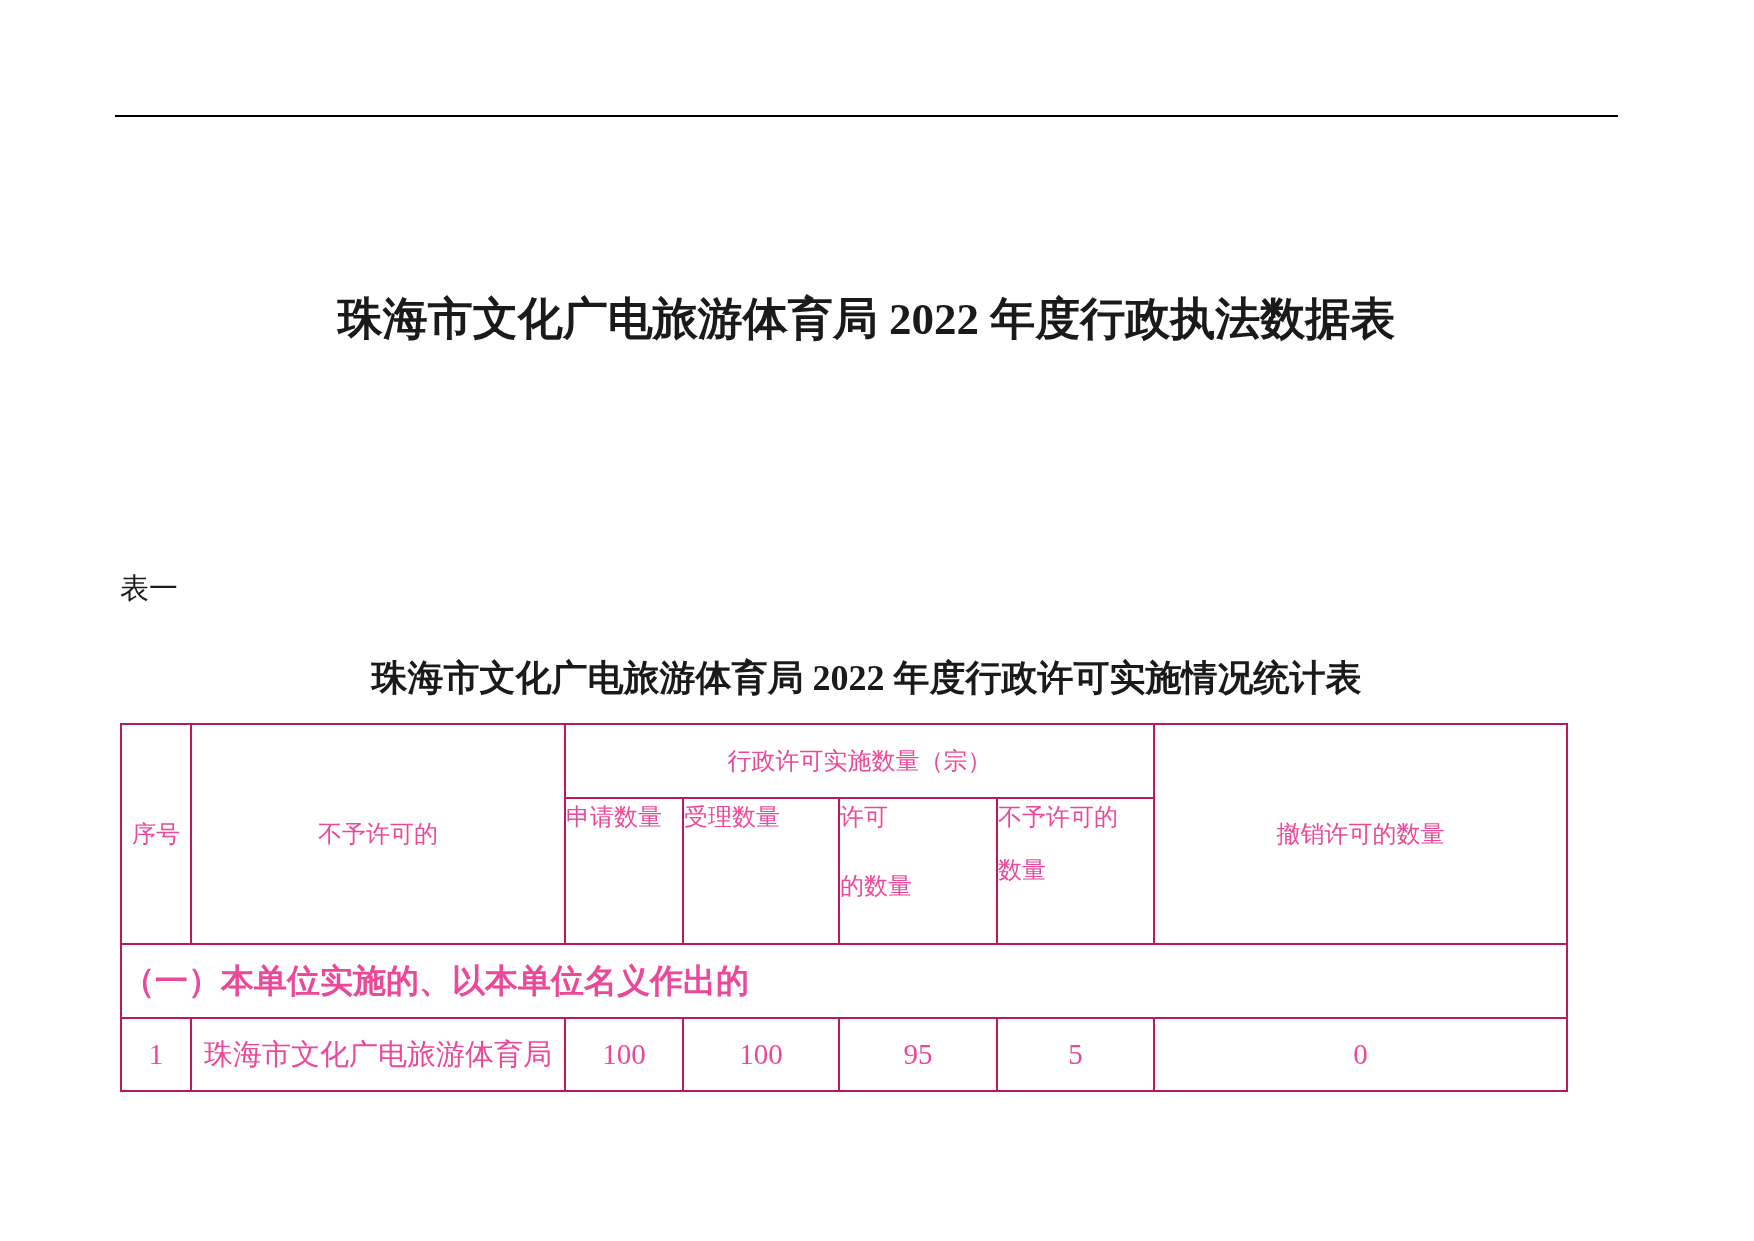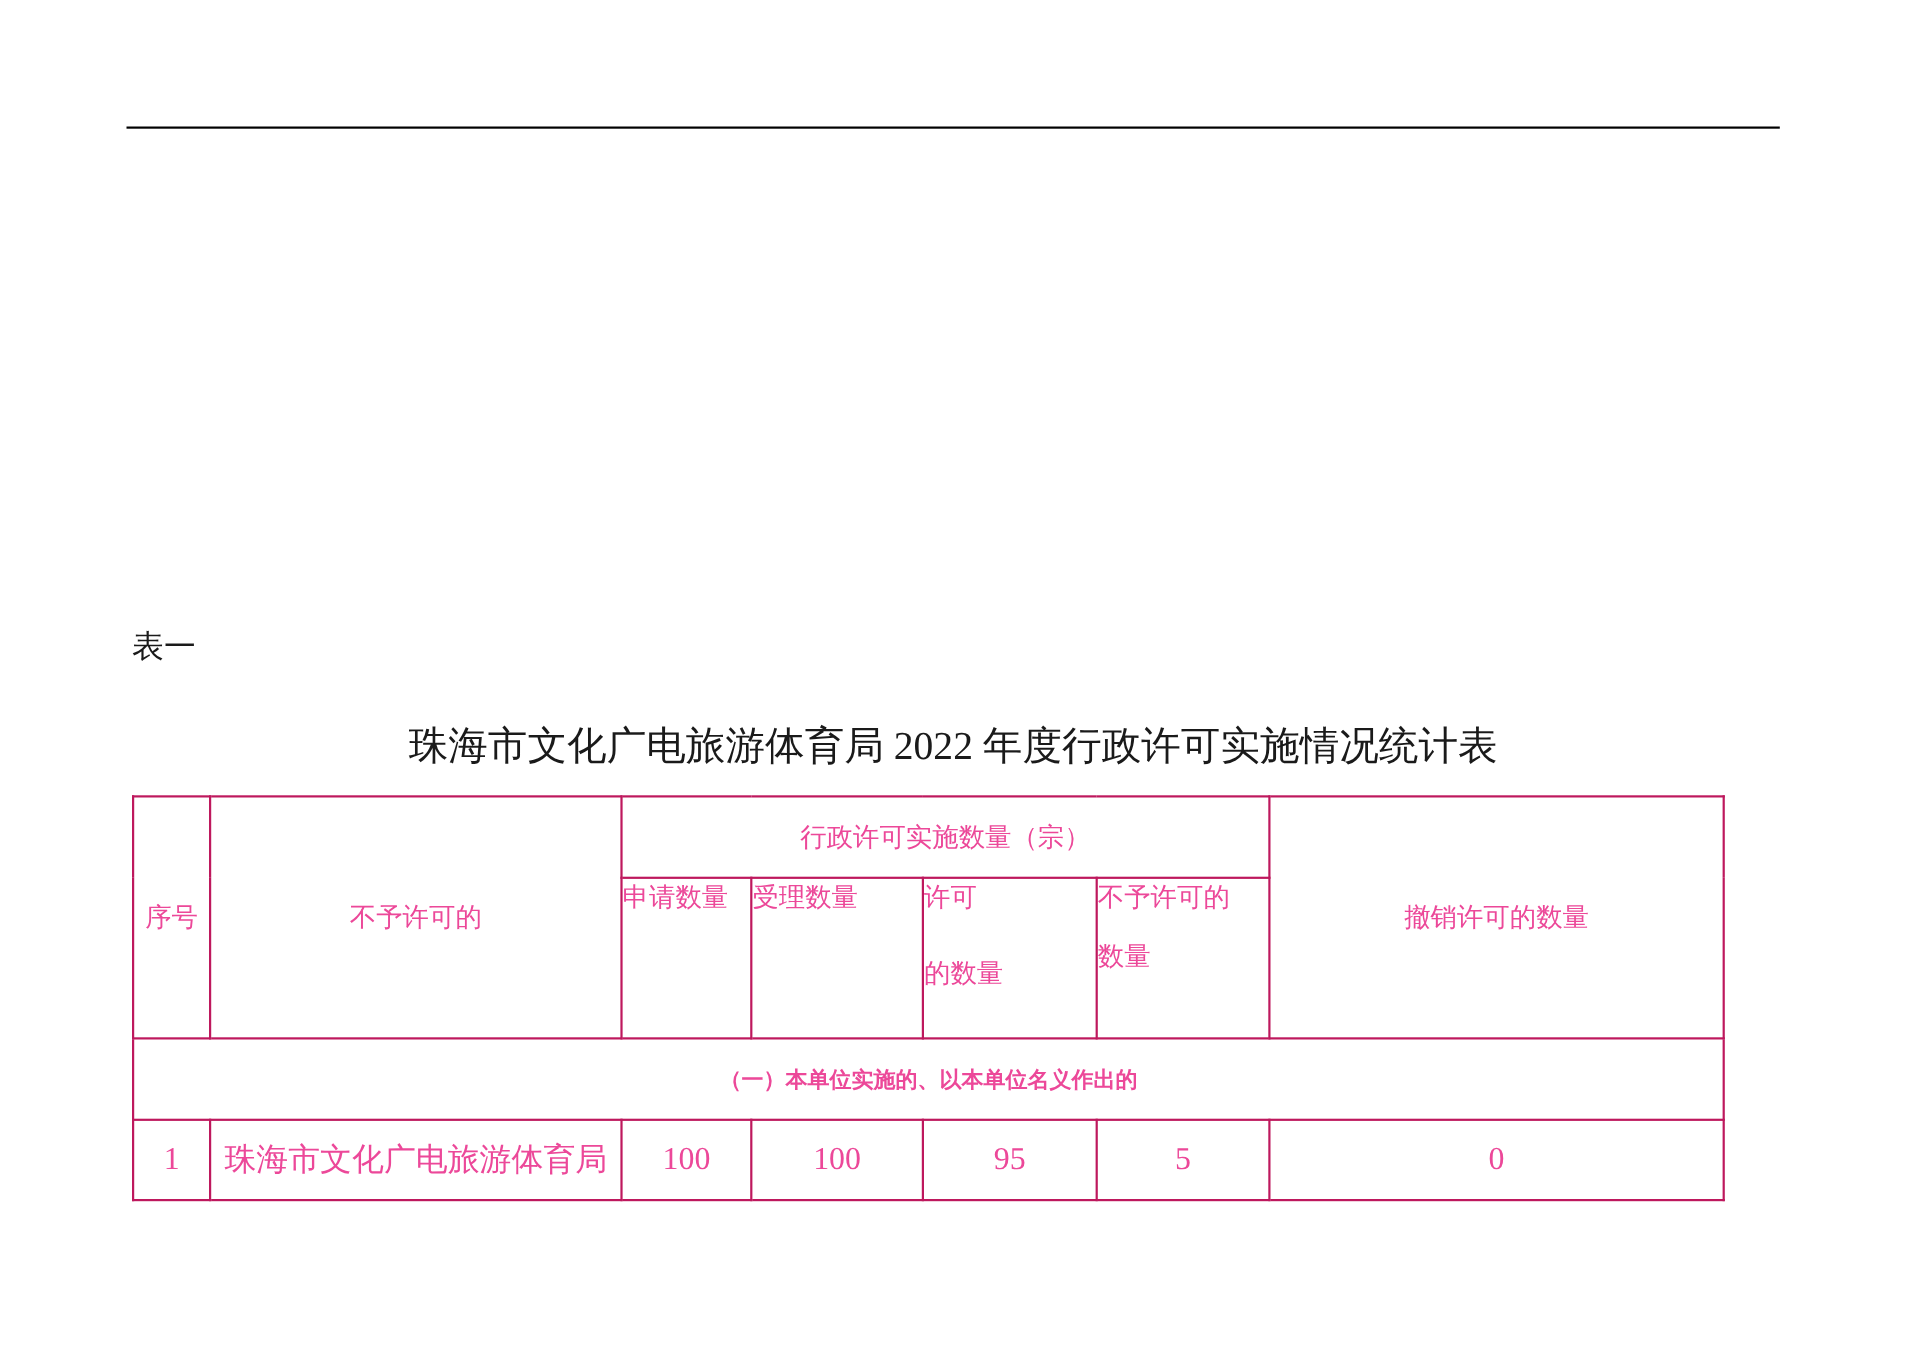--- a/index.html
+++ b/index.html
@@ -51,21 +51,21 @@
   }
 
   .table-title {
     position: absolute;
     left: 115px;
     top: 655px;
     width: 1503px;
     text-align: center;
     font-size: 36px;
     line-height: 46px;
-    font-weight: normal;
+    font-weight: bold;
     white-space: nowrap;
     color: #1a1a1a;
   }
   .table-title .t-serif { font-family: "Liberation Serif", "DejaVu Serif", serif; }
   .table-title .t-sans  { font-family: "Liberation Sans", "DejaVu Sans", sans-serif; }
 
   table.stats {
     position: absolute;
     left: 120px;
     top: 723px;
@@ -95,40 +95,43 @@
     font-size: 24px;
     vertical-align: top;
     padding-top: 16px;
   }
   td.sub .line { line-height: 36px; }
   td.sub .gap-lg { margin-top: 33px; }
   td.sub .gap-sm { margin-top: 17px; }
 
   td.section-cell {
     font-family: "Liberation Sans", "DejaVu Sans", sans-serif;
-    font-size: 20px;
+    font-size: 33px;
     font-weight: bold;
-    text-align: center;
+    text-align: left;
     vertical-align: middle;
     padding-left: 14px;
   }
   td.data {
     font-family: "Liberation Serif", "DejaVu Serif", serif;
     font-size: 29px;
     text-align: center;
     vertical-align: middle;
   }
 </style>
 </head>
 <body>
 
 <div class="page">
 
   <div class="top-rule"></div>
 
+  <div class="main-title">
+    <span class="t-serif">珠海市文化广电旅游体育局 2022 年度</span><span class="t-sans">行政执法数据表</span>
+  </div>
 
   <div class="table-label">表一</div>
 
   <div class="table-title">
     <span class="t-serif">珠海市文化广电旅游体育局 2022 年度</span><span class="t-sans">行政许可实施情况统计表</span>
   </div>
 
   <table class="stats">
     <colgroup>
       <col style="width:70px">

